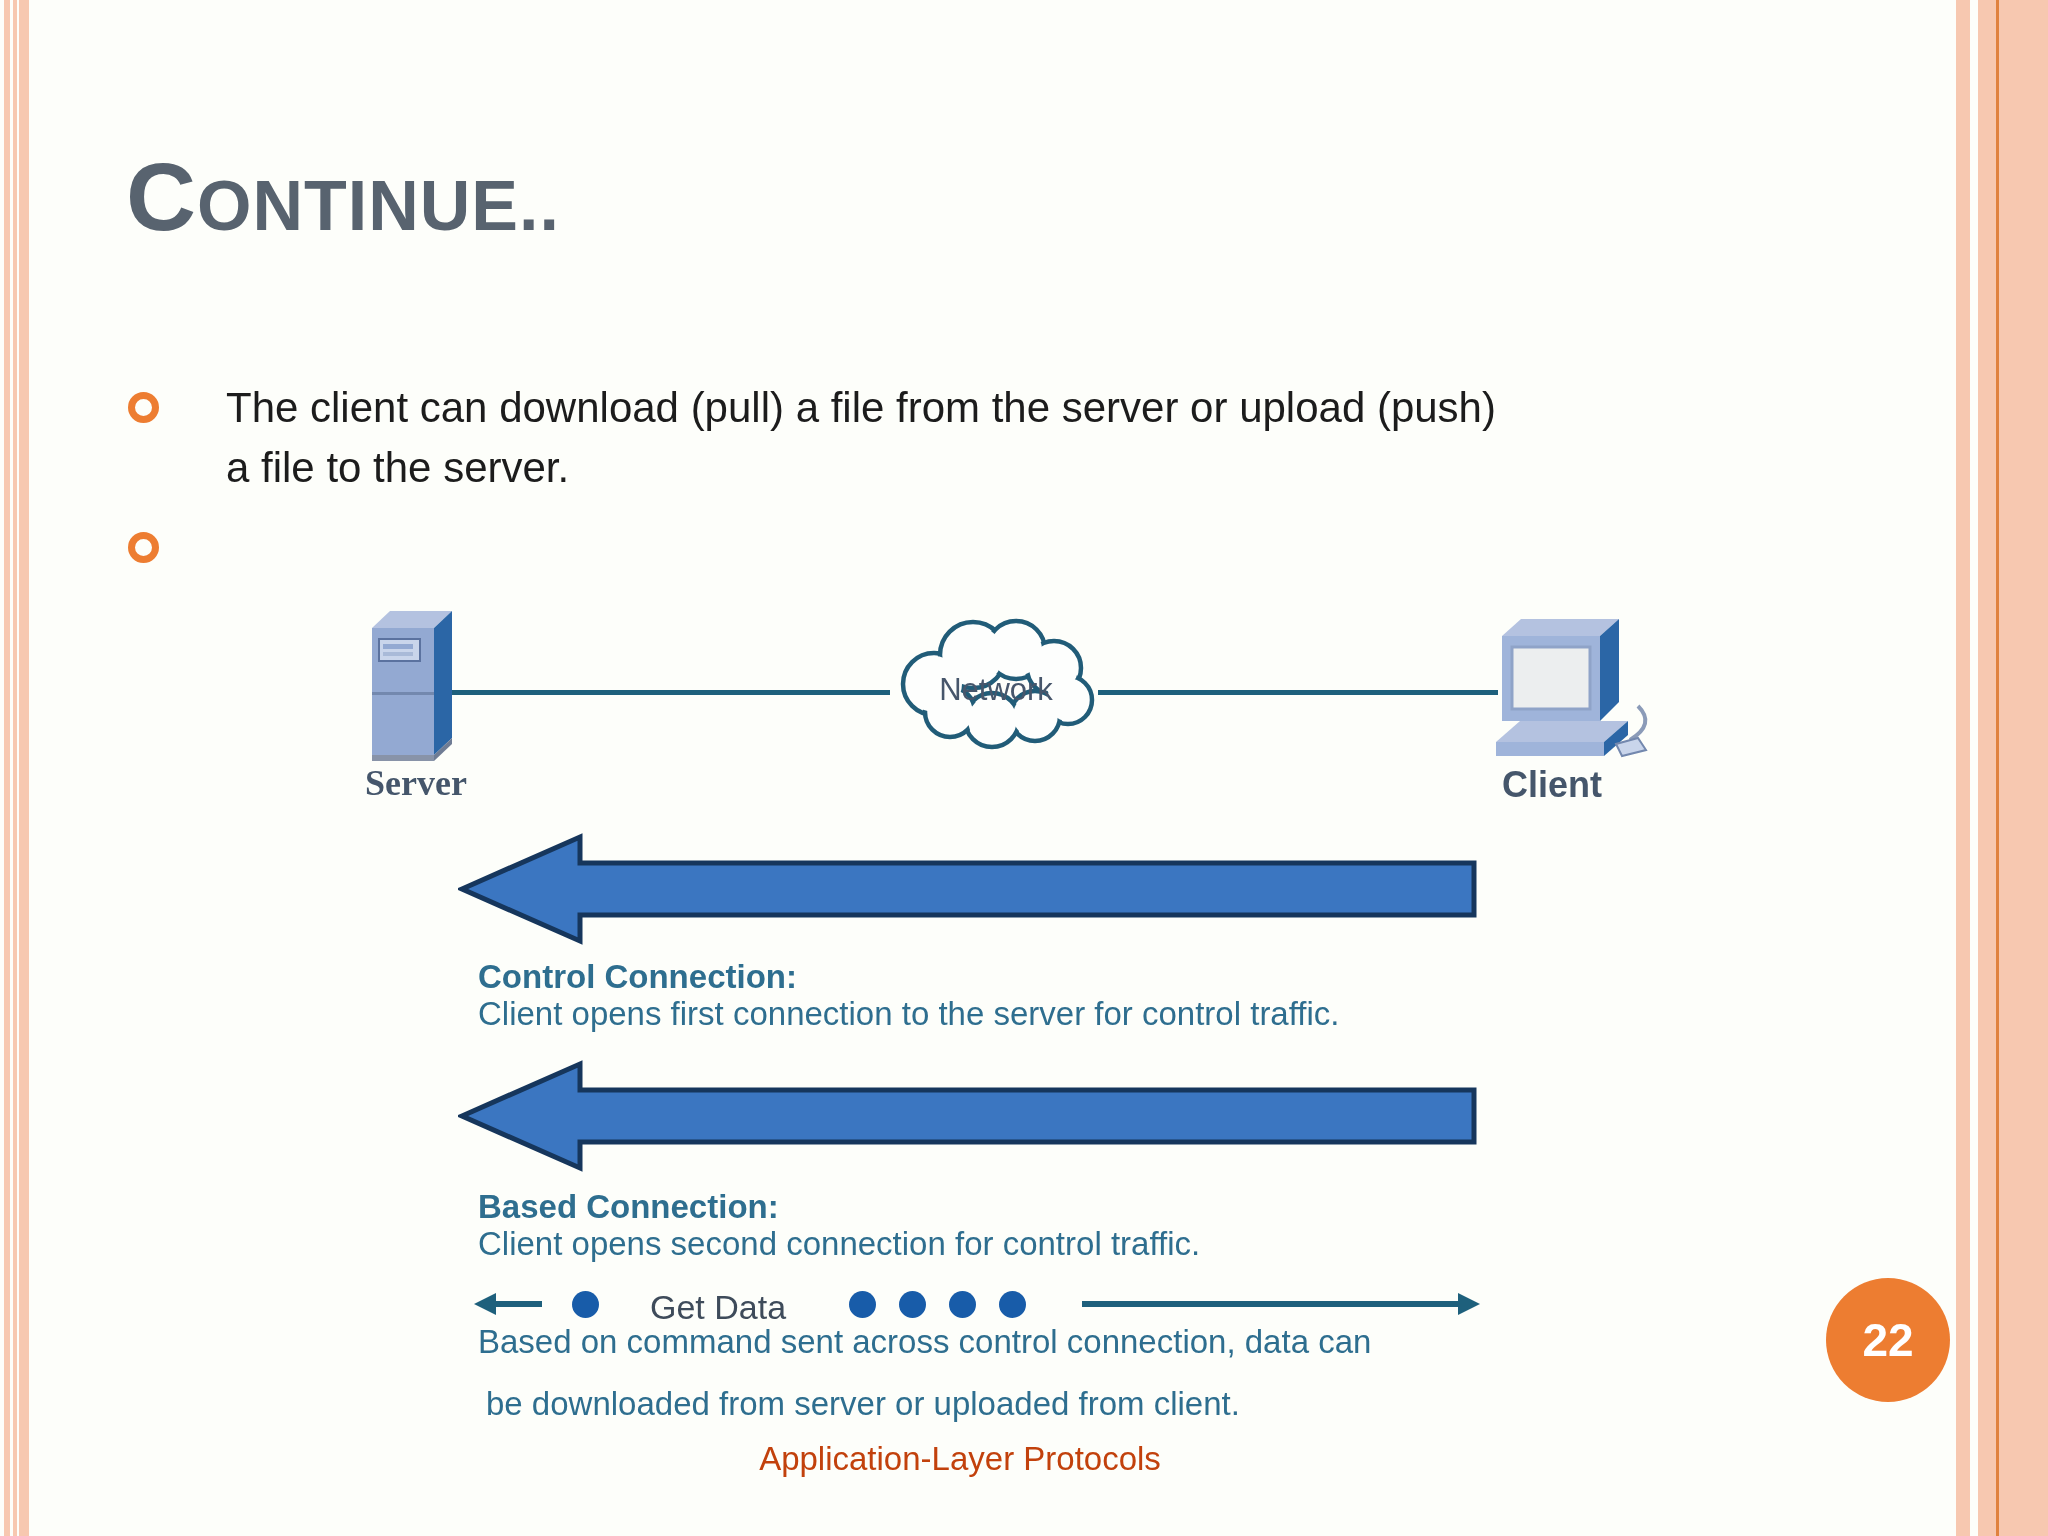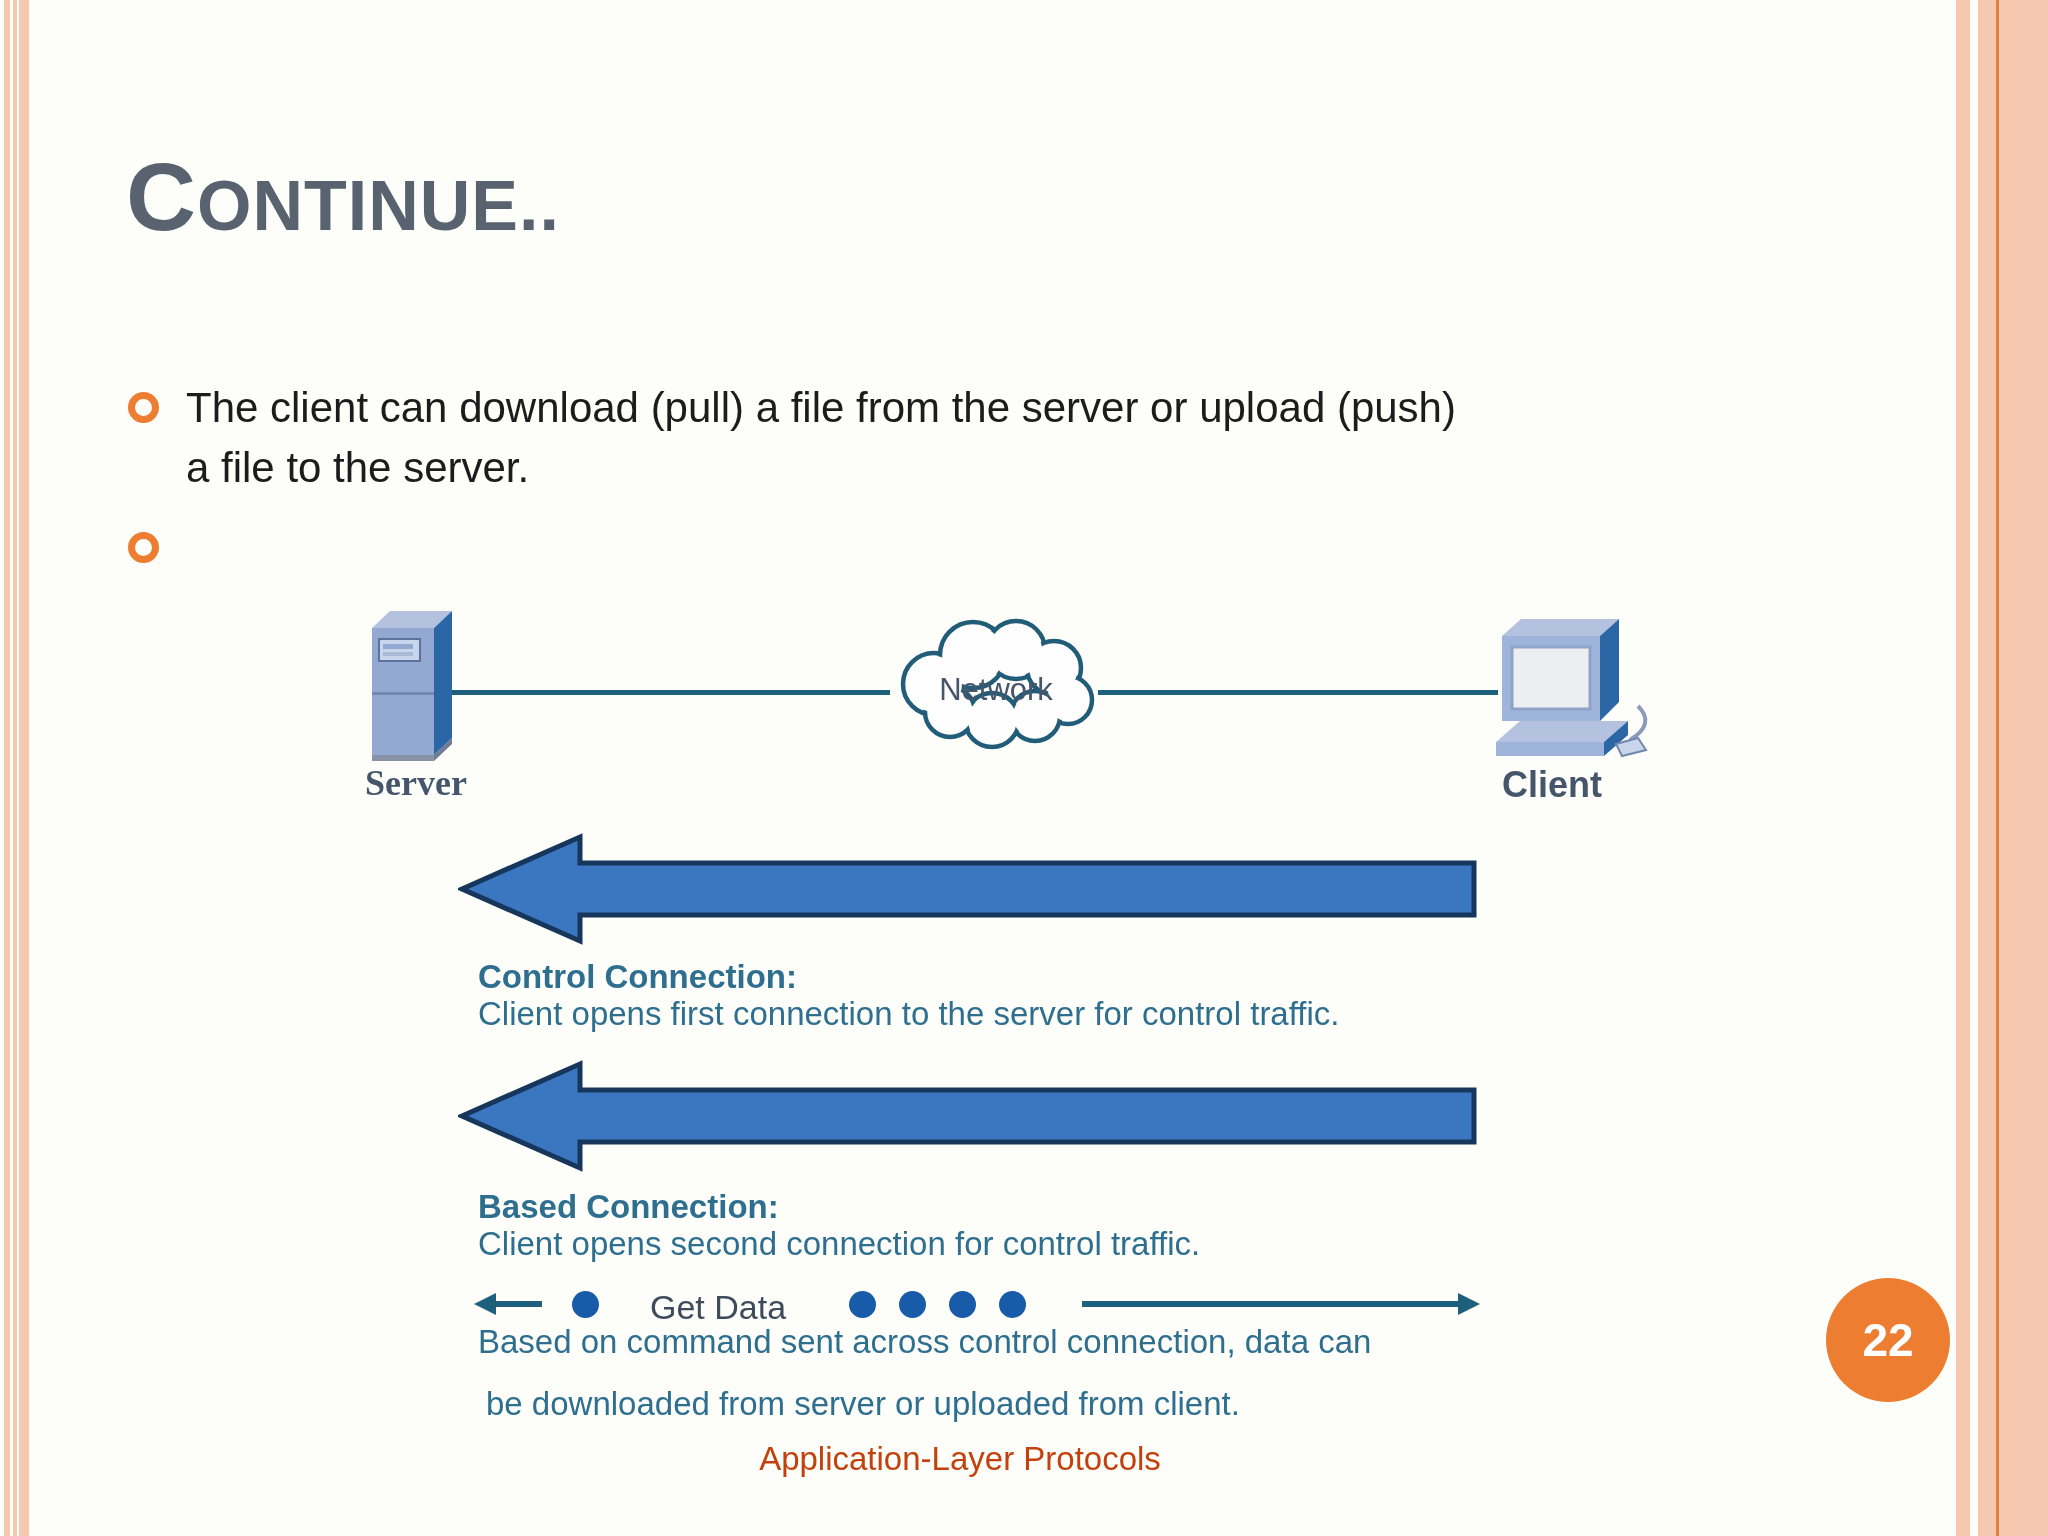--- a/index.html
+++ b/index.html
@@ -25,21 +25,21 @@
   .raccent { left: 1996px; width: 3px; background: #E0823F; }
   
   .title {
     position: absolute; left: 126px; top: 148px;
     color: #58636F; font-weight: bold; line-height: 1;
     letter-spacing: 1px; white-space: nowrap;
   }
   .title .cap  { font-size: 97px; }
   .title .rest { font-size: 70px; }
   
-  .bullet-item { position: absolute; left: 128px; display: flex; align-items: flex-start; }
+  .bullet-item { position: absolute; left: 128px; display: flex; align-items: flex-start; gap: 40px; }
   .b1 { top: 378px; }
   .b2 { top: 518px; }
   .ring {
     flex: 0 0 auto;
     width: 17px; height: 17px; margin-top: 14px;
     border: 7px solid #ED7D31; border-radius: 50%;
     background: transparent;
   }
   .bullet-text {
     margin-left: 27px;

